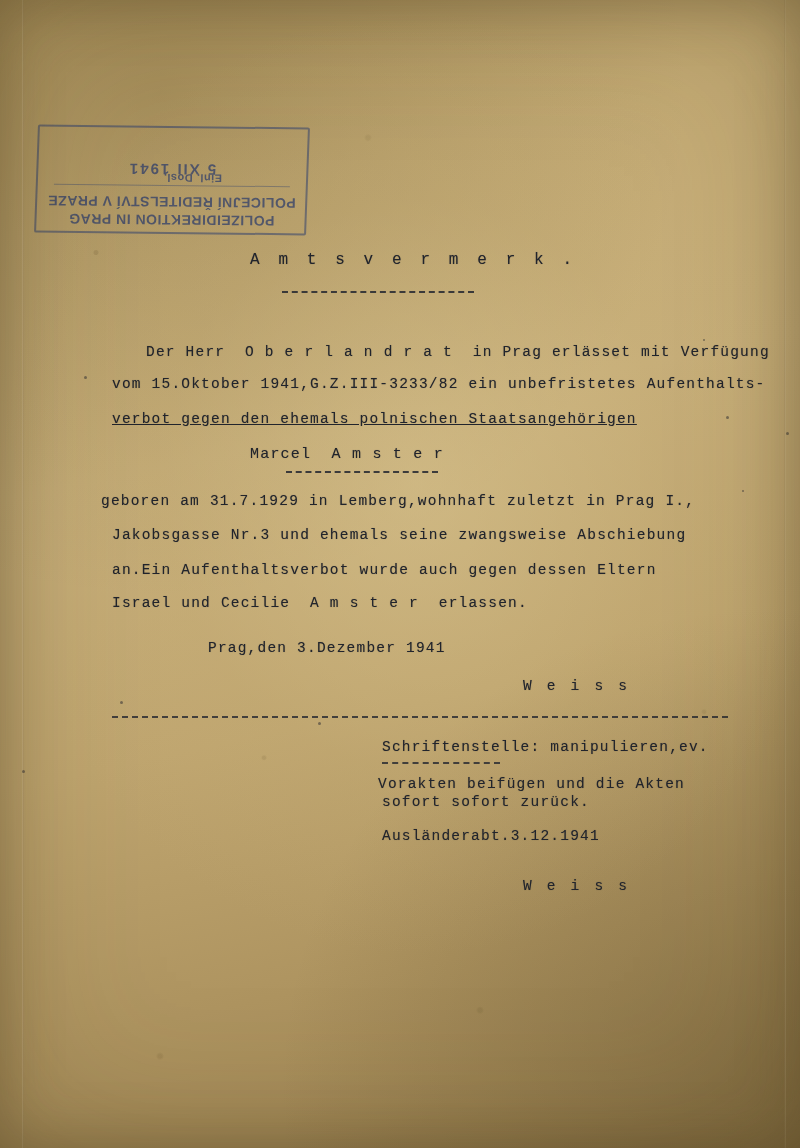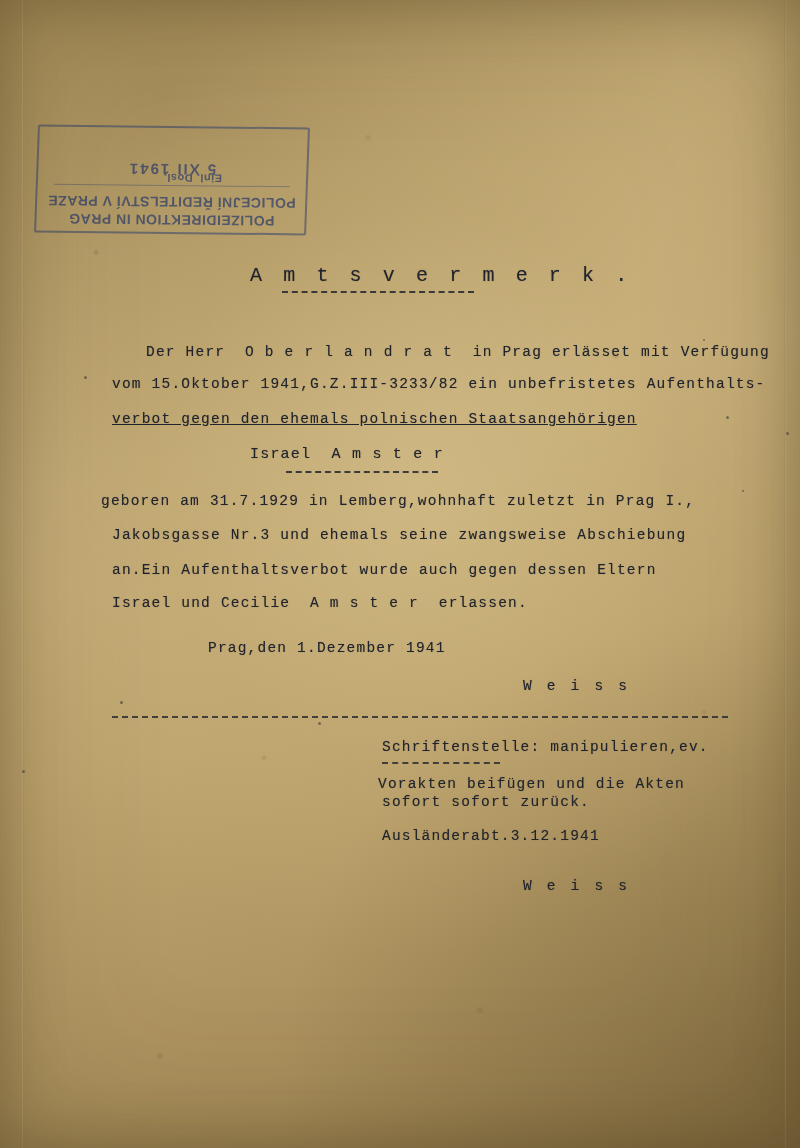--- a/index.html
+++ b/index.html
@@ -104,21 +104,21 @@
     font-family: "Liberation Mono", monospace;
     font-size: 14.5px;
     line-height: 1;
     white-space: pre;
     text-shadow: 0 0 1px rgba(30,32,40,0.35);
   }
   .sp1 { letter-spacing: 1.2px; }
   .sp2 { letter-spacing: 3.2px; }
   .sp3 { letter-spacing: 4.6px; }
 
-  .title { left: 250px; top: 266px; font-size: 20px; }
+  .title { left: 250px; top: 252px; font-size: 16px; }
   .title-rule {
     position: absolute;
     left: 282px; top: 291px; width: 192px;
     border-top: 2px dashed #23262f;
     opacity: .85;
   }
 
   .p1l1 { left: 146px; top: 345px; }
   .p1l2 { left: 112px; top: 377px; }
   .p1l3 { left: 112px; top: 412px; text-decoration: underline; }
@@ -180,29 +180,29 @@
 Dosl.</div>
   </div>
 
   <div class="typed title sp3">A m t s v e r m e r k .</div>
   <div class="title-rule"></div>
 
   <div class="typed p1l1 sp1">Der Herr  O b e r l a n d r a t  in Prag erlässet mit Verfügung</div>
   <div class="typed p1l2 sp1">vom 15.Oktober 1941,G.Z.III-3233/82 ein unbefristetes Aufenthalts-</div>
   <div class="typed p1l3 sp1">verbot gegen den ehemals polnischen Staatsangehörigen</div>
 
-  <div class="typed name1 sp1">Israel  A m s t e r</div>
+  <div class="typed name1 sp1">Marcel  A m s t e r</div>
   <div class="name1-rule"></div>
 
   <div class="typed p2l1 sp1">geboren am 31.7.1929 in Lemberg,wohnhaft zuletzt in Prag I.,</div>
   <div class="typed p2l2 sp1">Jakobsgasse Nr.3 und ehemals seine zwangsweise Abschiebung</div>
   <div class="typed p2l4 sp1">Israel und Cecilie  A m s t e r  erlassen.</div>
   <div class="typed p2l3 sp1">an.Ein Aufenthaltsverbot wurde auch gegen dessen Eltern</div>
 
-  <div class="typed place-date sp1">Prag,den 1.Dezember 1941</div>
+  <div class="typed place-date sp1">Prag,den 3.Dezember 1941</div>
   <div class="typed sig1 sp2">W e i s s</div>
 
   <div class="divider"></div>
 
   <div class="typed note1 sp1">Schriftenstelle: manipulieren,ev.</div>
   <div class="note-rule"></div>
   <div class="typed note2 sp1">Vorakten beifügen und die Akten</div>
   <div class="typed note3 sp1">sofort sofort zurück.</div>
   <div class="typed note4 sp1">Ausländerabt.3.12.1941</div>
 

